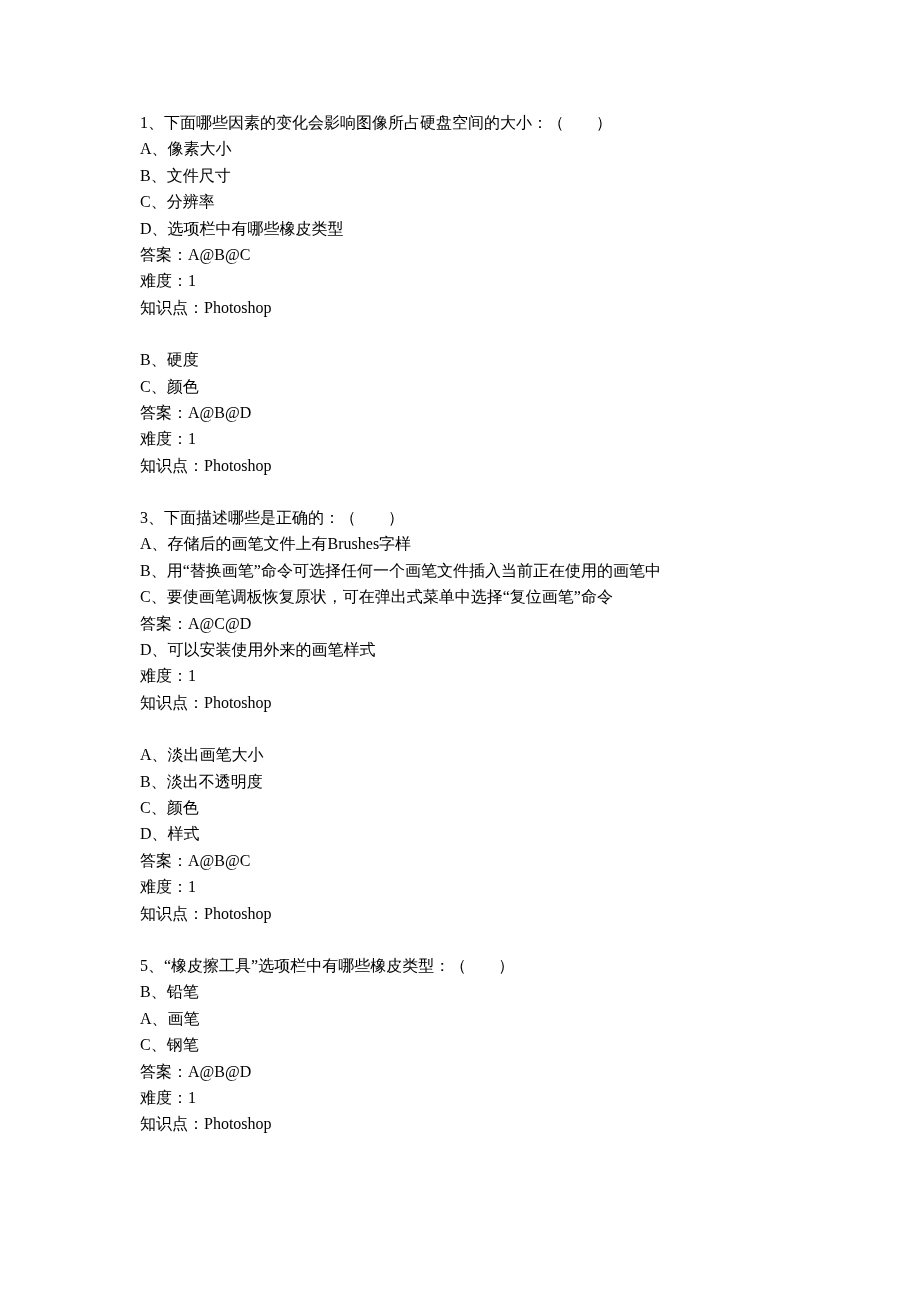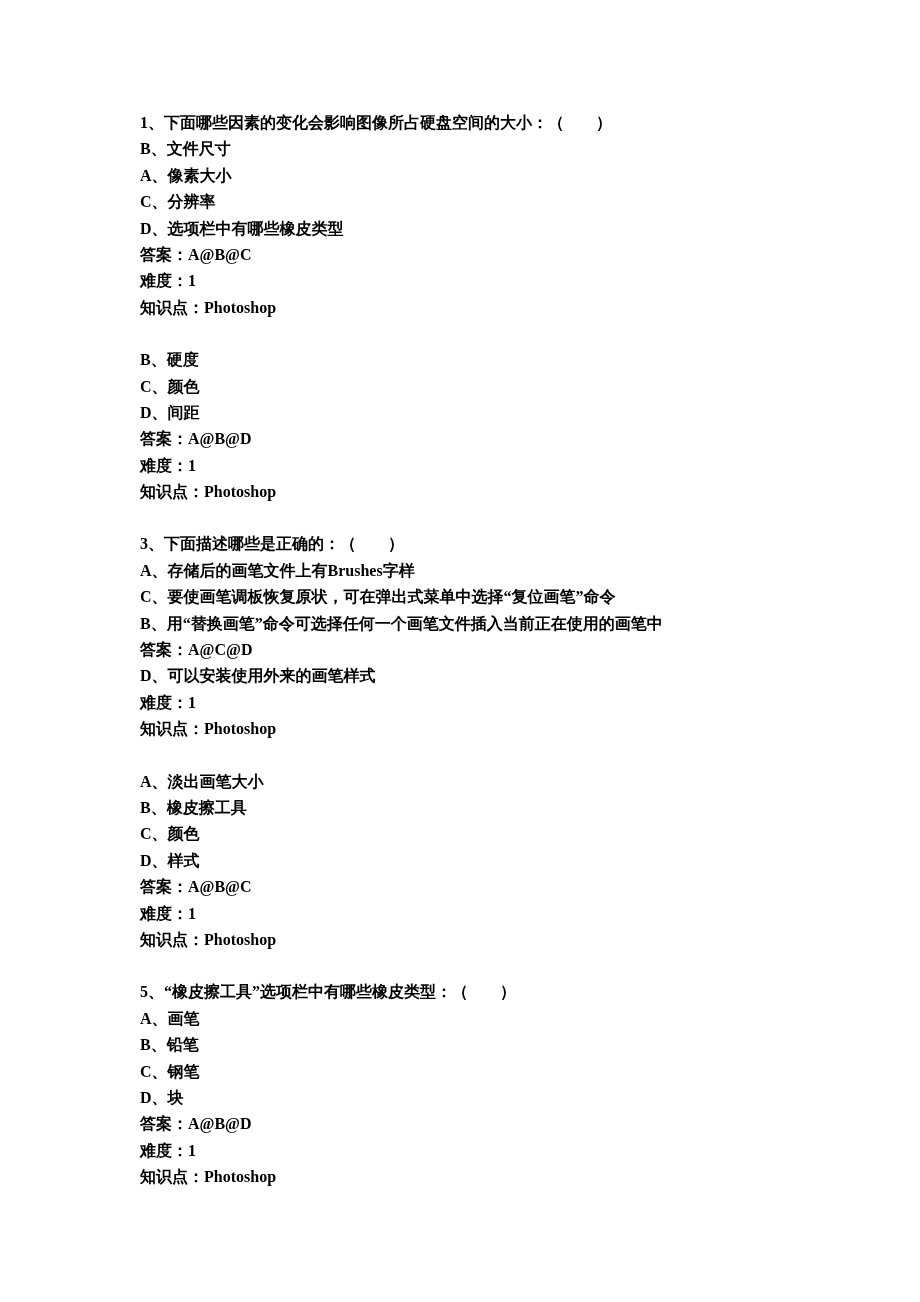--- a/index.html
+++ b/index.html
@@ -13,73 +13,70 @@
       padding: 110px 140px 80px 140px;
       font-size: 16px;
       line-height: 1.65;
       color: #000;
     }
     .question-block {
       margin-bottom: 26px;
     }
     .line {
       white-space: pre-wrap;
-      font-weight: bold;
     }
   </style>
 </head>
 <body>
 
 <div class="page">
 
   <div class="question-block">
     <div class="line">1、下面哪些因素的变化会影响图像所占硬盘空间的大小：（　　）</div>
+    <div class="line">A、像素大小</div>
     <div class="line">B、文件尺寸</div>
-    <div class="line">A、像素大小</div>
     <div class="line">C、分辨率</div>
     <div class="line">D、选项栏中有哪些橡皮类型</div>
     <div class="line">答案：A@B@C</div>
     <div class="line">难度：1</div>
     <div class="line">知识点：Photoshop</div>
   </div>
 
   <div class="question-block">
     <div class="line">B、硬度</div>
     <div class="line">C、颜色</div>
-    <div class="line">D、间距</div>
     <div class="line">答案：A@B@D</div>
     <div class="line">难度：1</div>
     <div class="line">知识点：Photoshop</div>
   </div>
 
   <div class="question-block">
     <div class="line">3、下面描述哪些是正确的：（　　）</div>
     <div class="line">A、存储后的画笔文件上有Brushes字样</div>
+    <div class="line">B、用“替换画笔”命令可选择任何一个画笔文件插入当前正在使用的画笔中</div>
     <div class="line">C、要使画笔调板恢复原状，可在弹出式菜单中选择“复位画笔”命令</div>
-    <div class="line">B、用“替换画笔”命令可选择任何一个画笔文件插入当前正在使用的画笔中</div>
     <div class="line">答案：A@C@D</div>
     <div class="line">D、可以安装使用外来的画笔样式</div>
     <div class="line">难度：1</div>
     <div class="line">知识点：Photoshop</div>
   </div>
 
   <div class="question-block">
     <div class="line">A、淡出画笔大小</div>
-    <div class="line">B、橡皮擦工具</div>
+    <div class="line">B、淡出不透明度</div>
     <div class="line">C、颜色</div>
     <div class="line">D、样式</div>
     <div class="line">答案：A@B@C</div>
     <div class="line">难度：1</div>
     <div class="line">知识点：Photoshop</div>
   </div>
 
   <div class="question-block">
     <div class="line">5、“橡皮擦工具”选项栏中有哪些橡皮类型：（　　）</div>
+    <div class="line">B、铅笔</div>
     <div class="line">A、画笔</div>
-    <div class="line">B、铅笔</div>
     <div class="line">C、钢笔</div>
-    <div class="line">D、块</div>
     <div class="line">答案：A@B@D</div>
     <div class="line">难度：1</div>
     <div class="line">知识点：Photoshop</div>
   </div>
 
 </div>
 
 </body></html>

